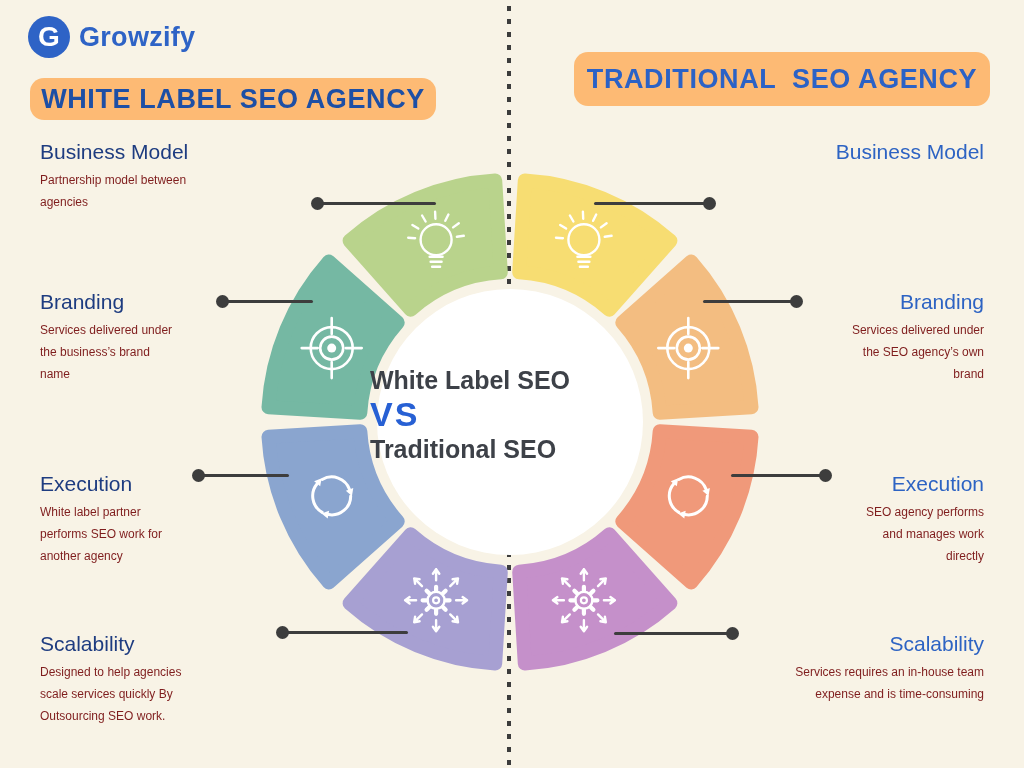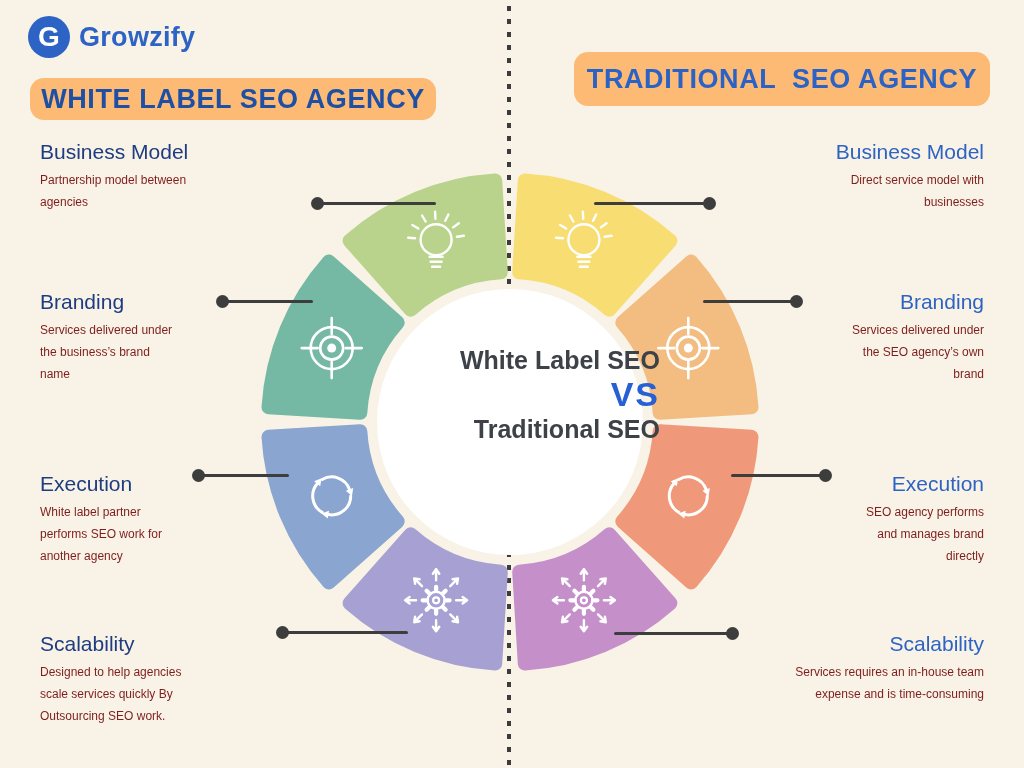--- a/index.html
+++ b/index.html
@@ -42,21 +42,21 @@
   
   .item{position:absolute;}
   .item-left{left:40px;width:300px;text-align:left;}
   .item-right{right:40px;width:330px;text-align:right;}
   .item-title{font-size:21px;font-weight:normal;margin-bottom:5px;}
   .left-title{color:#1e3c80;}
   .right-title{color:#2d63c3;}
   .item-desc{font-size:12px;line-height:22px;color:#7f1d1d;white-space:pre-line;}
   
   .center-label{
-    position:absolute;left:370px;top:344px;width:290px;text-align:right;
+    position:absolute;left:370px;top:364px;width:290px;text-align:left;
   }
   .center-top,.center-bottom{font-size:25px;font-weight:bold;color:#3d4148;line-height:32px;}
   .center-vs{font-size:34px;font-weight:700;color:#2760d4;line-height:37px;letter-spacing:2px;}
 </style>
 </head>
 <body>
 
 <div class="canvas">
 
   <div class="divider"></div>
@@ -189,33 +189,31 @@
   </div>
   <div class="item item-left" style="top:632px">
     <div class="item-title left-title">Scalability</div>
     <div class="item-desc">Designed to help agencies
 scale services quickly By
 Outsourcing SEO work.</div>
   </div>
 
   <div class="item item-right" style="top:140px">
     <div class="item-title right-title">Business Model</div>
-    <div class="item-desc">Direct service model with
-businesses</div>
   </div>
   <div class="item item-right" style="top:290px">
     <div class="item-title right-title">Branding</div>
     <div class="item-desc">Services delivered under
 the SEO agency’s own
 brand</div>
   </div>
   <div class="item item-right" style="top:472px">
     <div class="item-title right-title">Execution</div>
     <div class="item-desc">SEO agency performs
-and manages brand
+and manages work
 directly</div>
   </div>
   <div class="item item-right" style="top:632px">
     <div class="item-title right-title">Scalability</div>
     <div class="item-desc">Services requires an in-house team
 expense and  is time-consuming</div>
   </div>
 
   <div class="center-label">
     <div class="center-top">White Label SEO</div>

